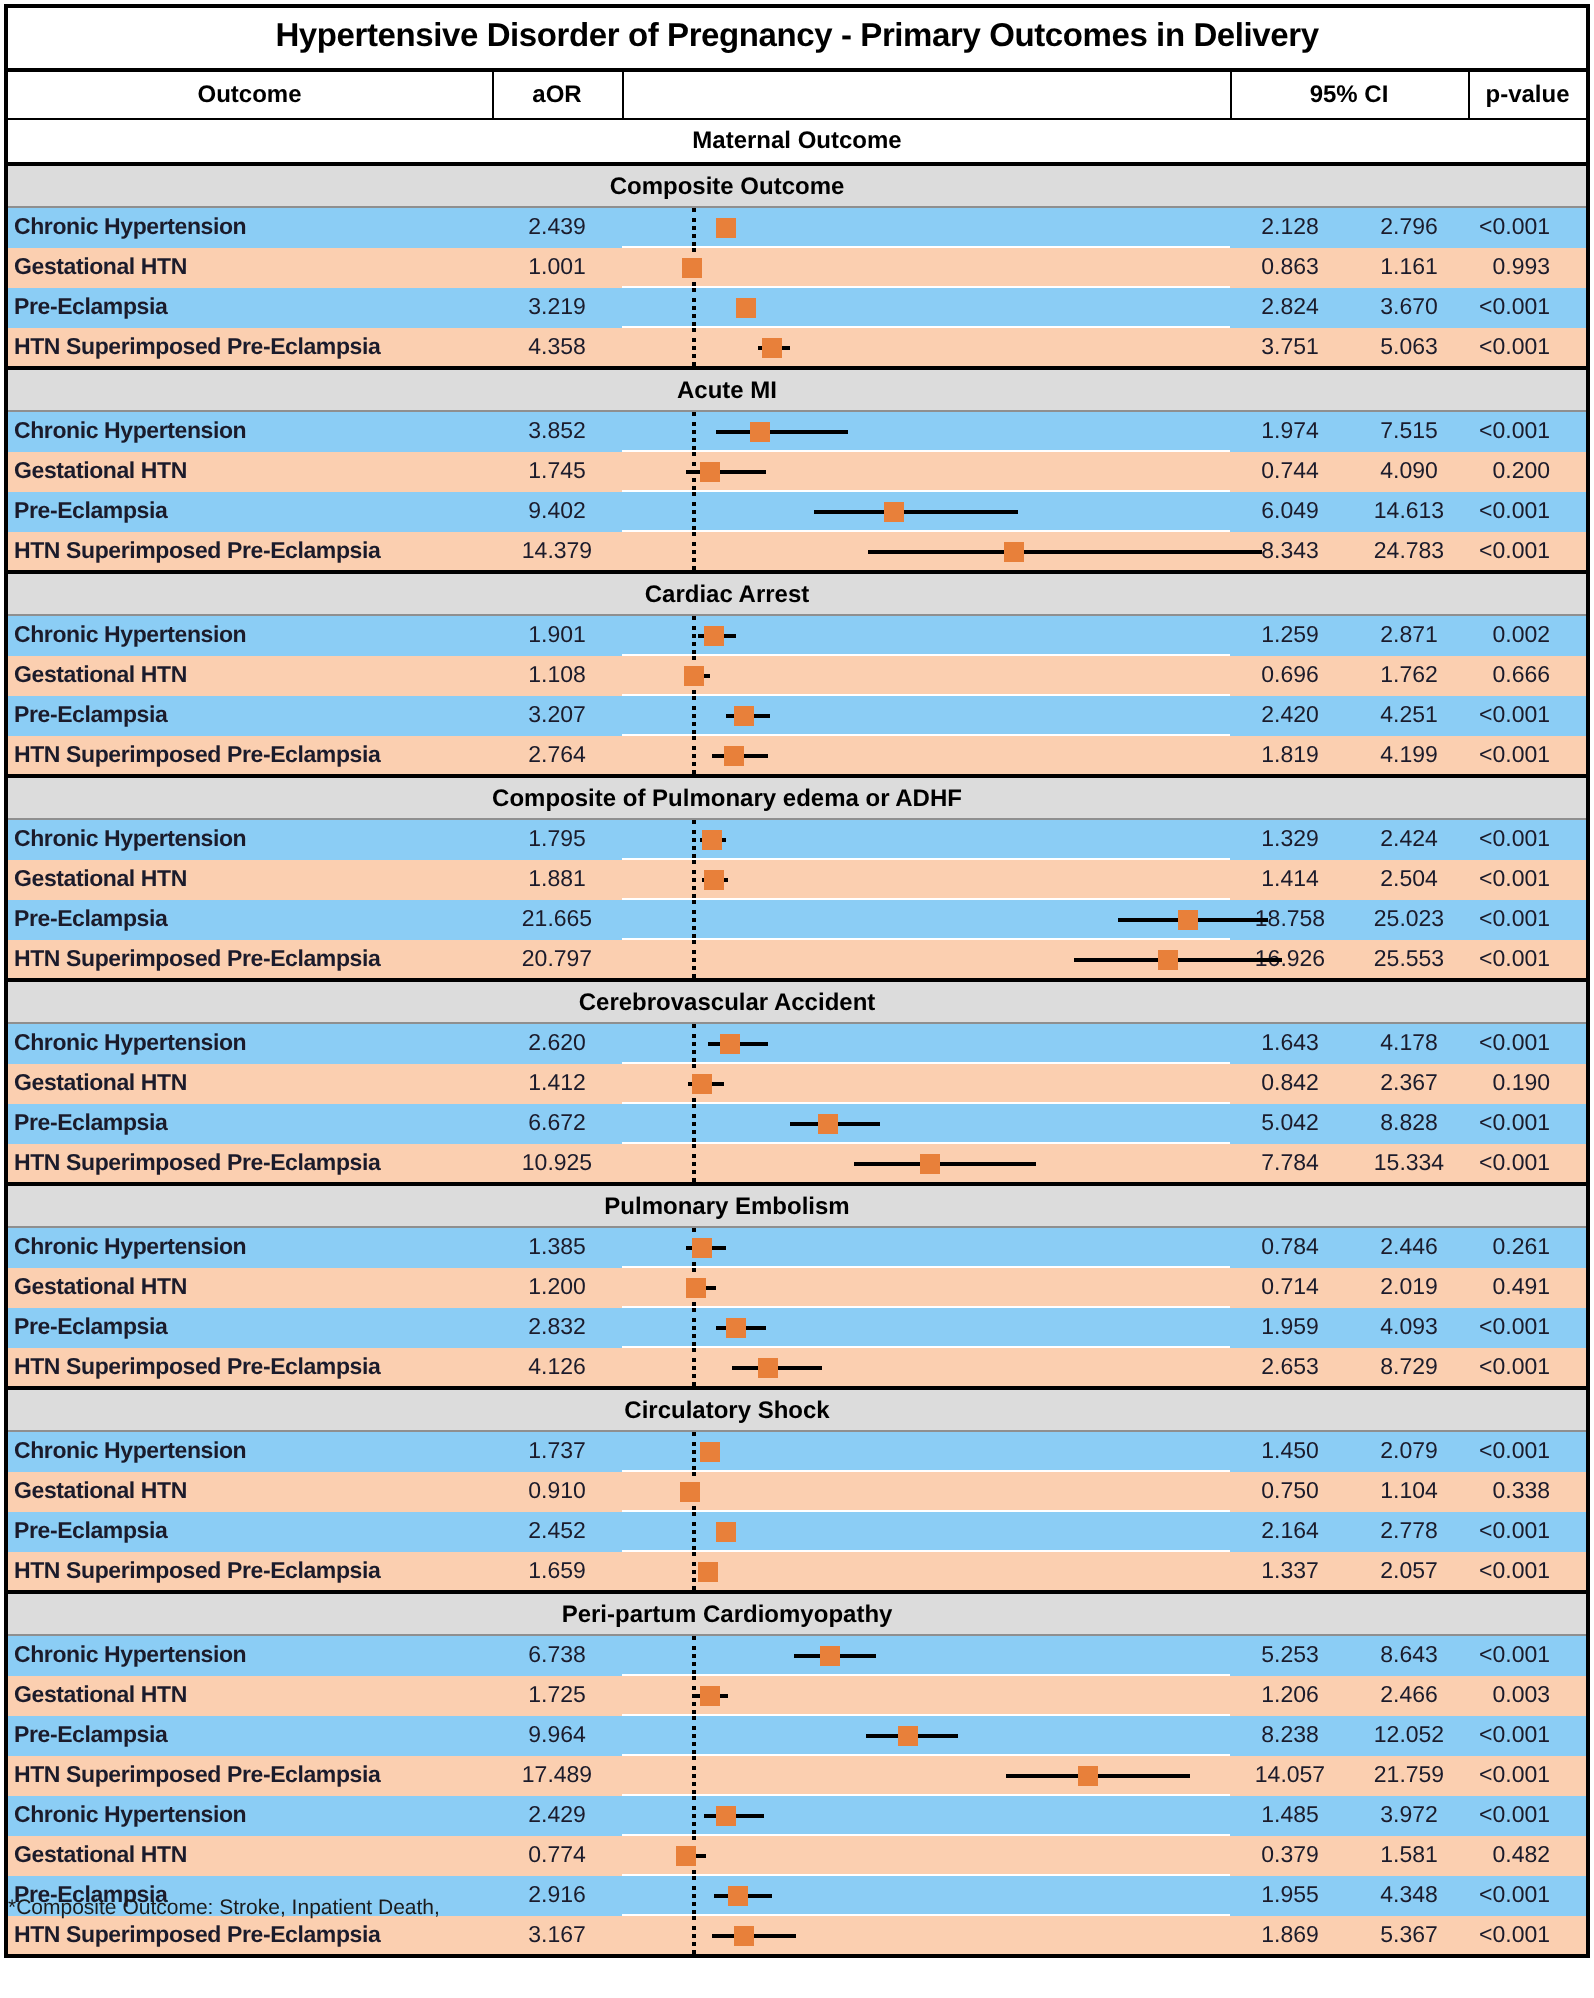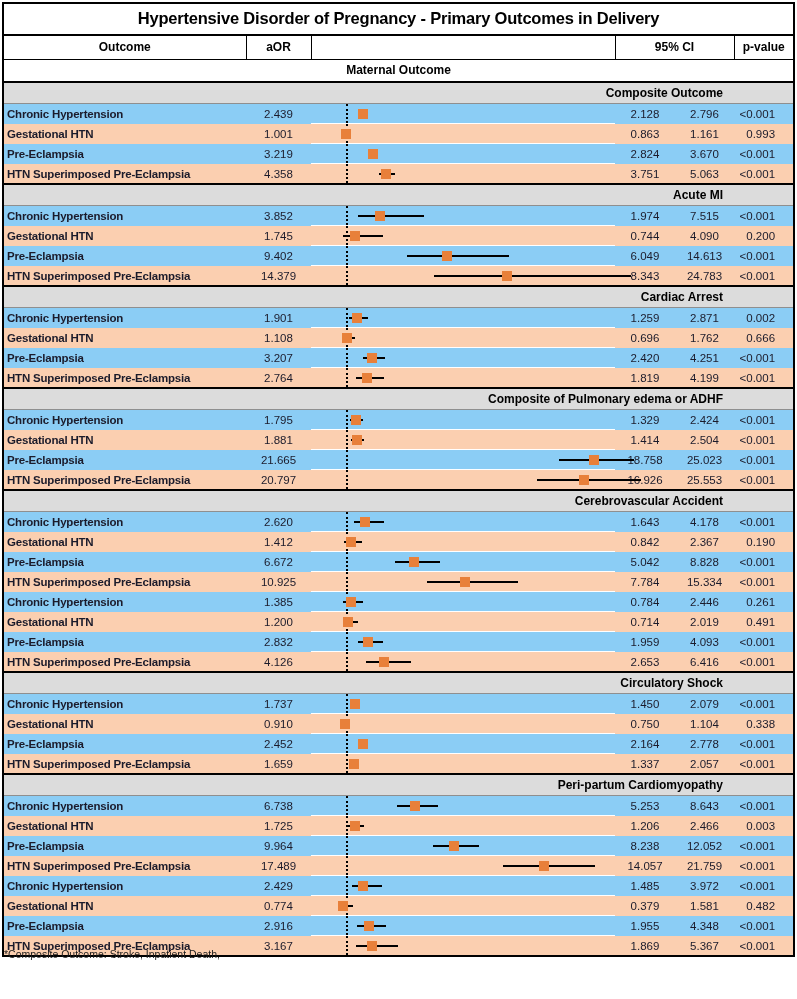--- a/index.html
+++ b/index.html
@@ -75,21 +75,21 @@
 
   .sec-row td {
     background: #dcdcdc;
     font-size: 12px;
     font-weight: bold;
     color: #000;
     padding: 3px 0 3px 0;
     border-bottom: 1px solid #8f8f8f;
   }
   .sec-row td.sec-label {
-    text-align: right;
+    text-align: center;
     padding-right: 70px;
   }
   .sec-row.first-sec td { border-top: none; }
   .sec-row.after-block td { border-top: 2.5px solid #000; }
 
   .d-row td {
     font-size: 11.5px;
     color: #1b1b2b;
     padding: 0;
     height: 19px;
@@ -473,20 +473,23 @@
             <div class="plotbox">
               <div class="refline" style="left: 35px;"></div>
               <div class="ciline" style="left: 116.408px; width: 90.6px;"></div>
               <div class="marker" style="left: 154.1px; background: rgb(232, 128, 58);"></div>
             </div>
           </td>
           <td class="ci">7.784</td>
           <td class="ci">15.334</td>
           <td class="pv">&lt;0.001</td>
         </tr>
+        <tr class="sec-row after-block">
+          <td colspan="6" class="sec-label">Pulmonary Embolism</td>
+        </tr>
         <tr class="d-row blue">
           <td class="outcome">Chronic Hypertension</td>
           <td class="aor">1.385</td>
           <td class="plotcell">
             <div class="plotbox">
               <div class="refline" style="left: 35px;"></div>
               <div class="ciline" style="left: 32.408px; width: 19.944px;"></div>
               <div class="marker" style="left: 39.62px; background: rgb(232, 128, 58);"></div>
             </div>
           </td>
@@ -526,21 +529,21 @@
           <td class="outcome">HTN Superimposed Pre-Eclampsia</td>
           <td class="aor">4.126</td>
           <td class="plotcell">
             <div class="plotbox">
               <div class="refline" style="left: 35px;"></div>
               <div class="ciline" style="left: 54.836px; width: 45.156px;"></div>
               <div class="marker" style="left: 72.512px; background: rgb(232, 128, 58);"></div>
             </div>
           </td>
           <td class="ci">2.653</td>
-          <td class="ci">6.416</td>
+          <td class="ci">8.729</td>
           <td class="pv">&lt;0.001</td>
         </tr>
         <tr class="sec-row after-block">
           <td colspan="6" class="sec-label">Circulatory Shock</td>
         </tr>
         <tr class="d-row blue">
           <td class="outcome">Chronic Hypertension</td>
           <td class="aor">1.737</td>
           <td class="plotcell">
             <div class="plotbox">

